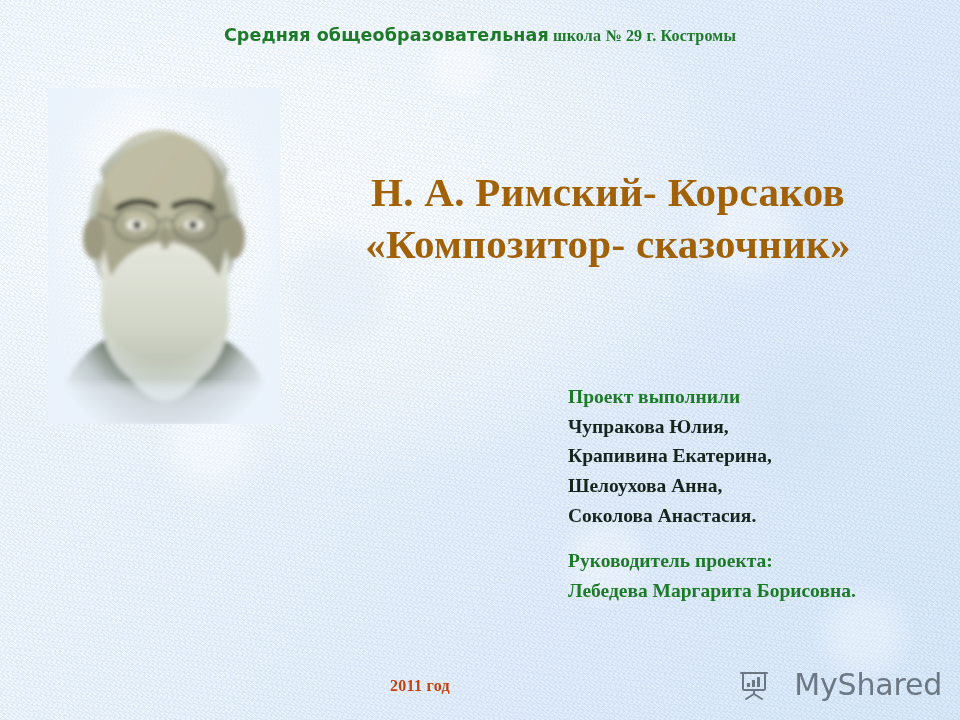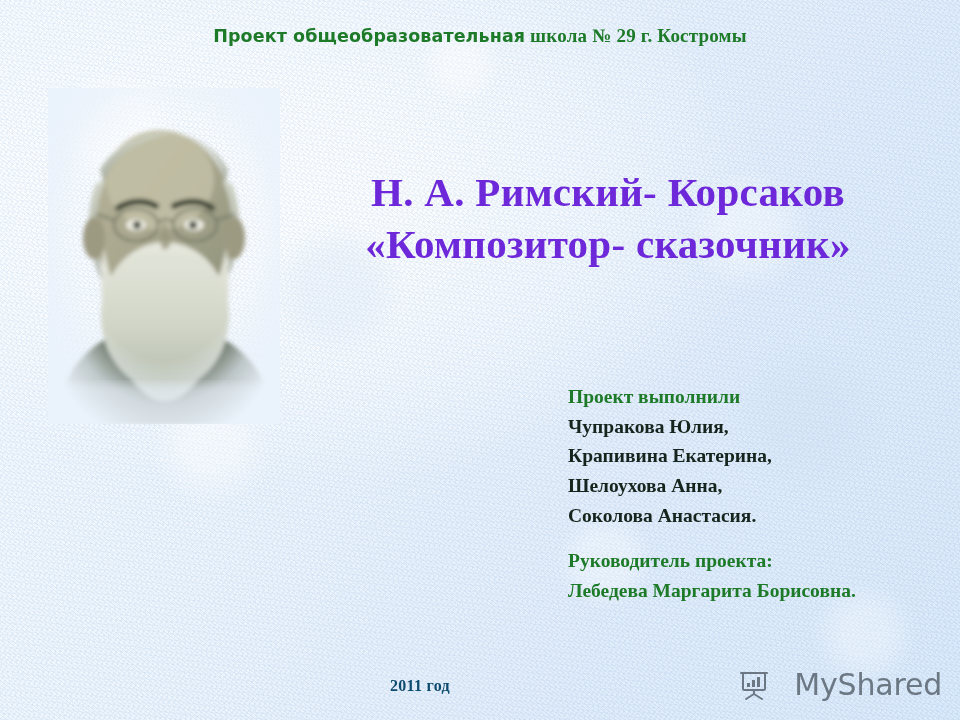--- a/index.html
+++ b/index.html
@@ -70,21 +70,21 @@
   .school-a {
     font-family: "DejaVu Sans", "Liberation Sans", sans-serif;
     font-weight: bold;
     font-size: 17.5px;
     color: #1d7a28;
     letter-spacing: .1px;
   }
   .school-b {
     font-family: "Liberation Serif", "DejaVu Serif", serif;
     font-weight: bold;
-    font-size: 19px;
+    font-size: 16px;
     color: #1d7a28;
     letter-spacing: .2px;
   }
 
   
   .portrait-wrap {
     position: absolute;
     left: 48px;
     top: 88px;
     width: 232px;
@@ -92,21 +92,21 @@
   }
   .portrait-svg { display: block; width: 100%; height: 100%; }
 
   
   .title-block {
     position: absolute;
     left: 258px;
     top: 168px;
     width: 700px;
     text-align: center;
-    color: #6d28d9;
+    color: #a16207;
     font-family: "Liberation Serif", "DejaVu Serif", serif;
     font-weight: bold;
     line-height: 1.18;
     white-space: nowrap;
   }
   .title-line1 { font-size: 41px; letter-spacing: .3px; }
   .title-line2 { font-size: 41px; letter-spacing: .3px; margin-top: 4px; }
 
   
   .credits {
@@ -127,21 +127,21 @@
   
   .year {
     position: absolute;
     left: 0;
     top: 677px;
     width: 840px;
     text-align: center;
     font-family: "Liberation Serif", "DejaVu Serif", serif;
     font-weight: bold;
     font-size: 16px;
-    color: #0c4a6e;
+    color: #c2410c;
     letter-spacing: .3px;
   }
 
   
   .watermark {
     position: absolute;
     right: 18px;
     bottom: 18px;
     display: flex;
     align-items: center;
@@ -159,21 +159,21 @@
 </head>
 <body>
 
 <div id="slide">
 
   <div class="bg-base"></div>
   <div class="bg-noise"></div>
   <div class="bg-mottle"></div>
 
   <div class="school-line">
-    <span class="school-a">Проект общеобразовательная</span><span class="school-b"> школа № 29 г. Костромы</span>
+    <span class="school-a">Средняя общеобразовательная</span><span class="school-b"> школа № 29 г. Костромы</span>
   </div>
 
   <div class="portrait-wrap">
     <svg class="portrait-svg" viewBox="0 0 232 336" preserveAspectRatio="none">
       <defs>
         <radialGradient id="vig" cx="50%" cy="45%" r="62%">
           <stop offset="0%" stop-color="#ffffff" stop-opacity="0"></stop>
           <stop offset="58%" stop-color="#eef5fc" stop-opacity="0"></stop>
           <stop offset="80%" stop-color="#eaf2fb" stop-opacity=".72"></stop>
           <stop offset="100%" stop-color="#eaf2fb" stop-opacity="1"></stop>

